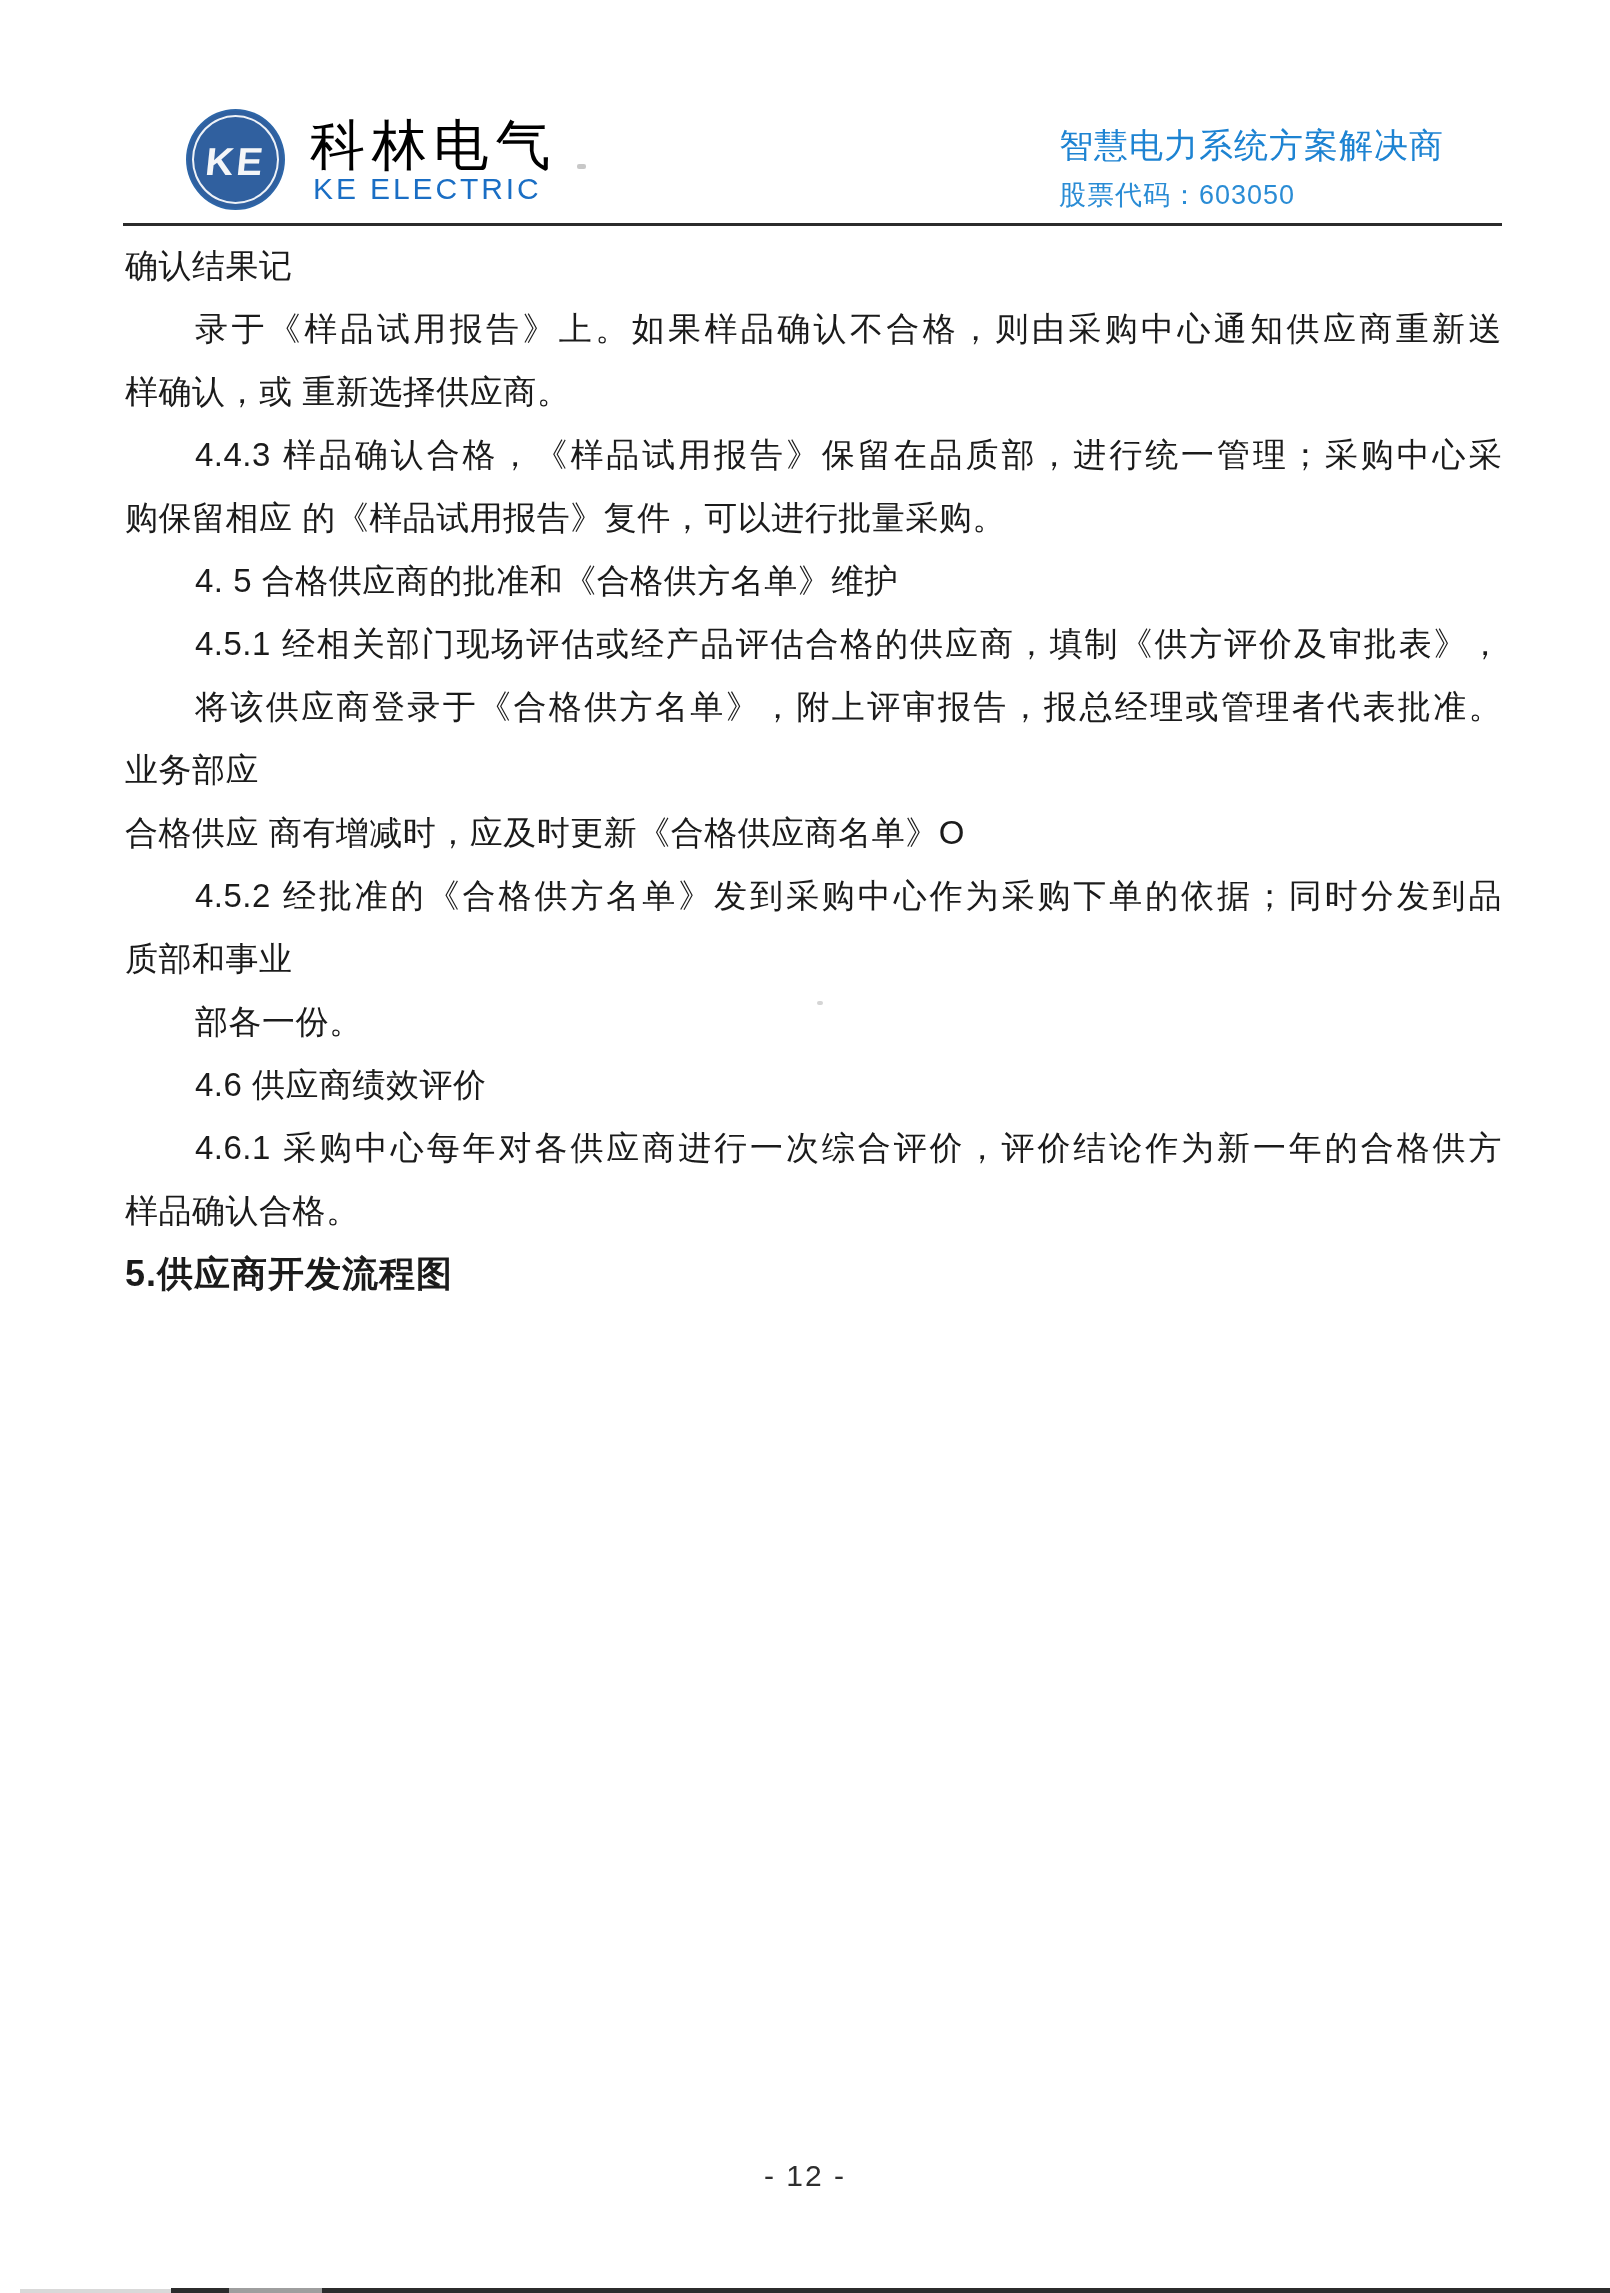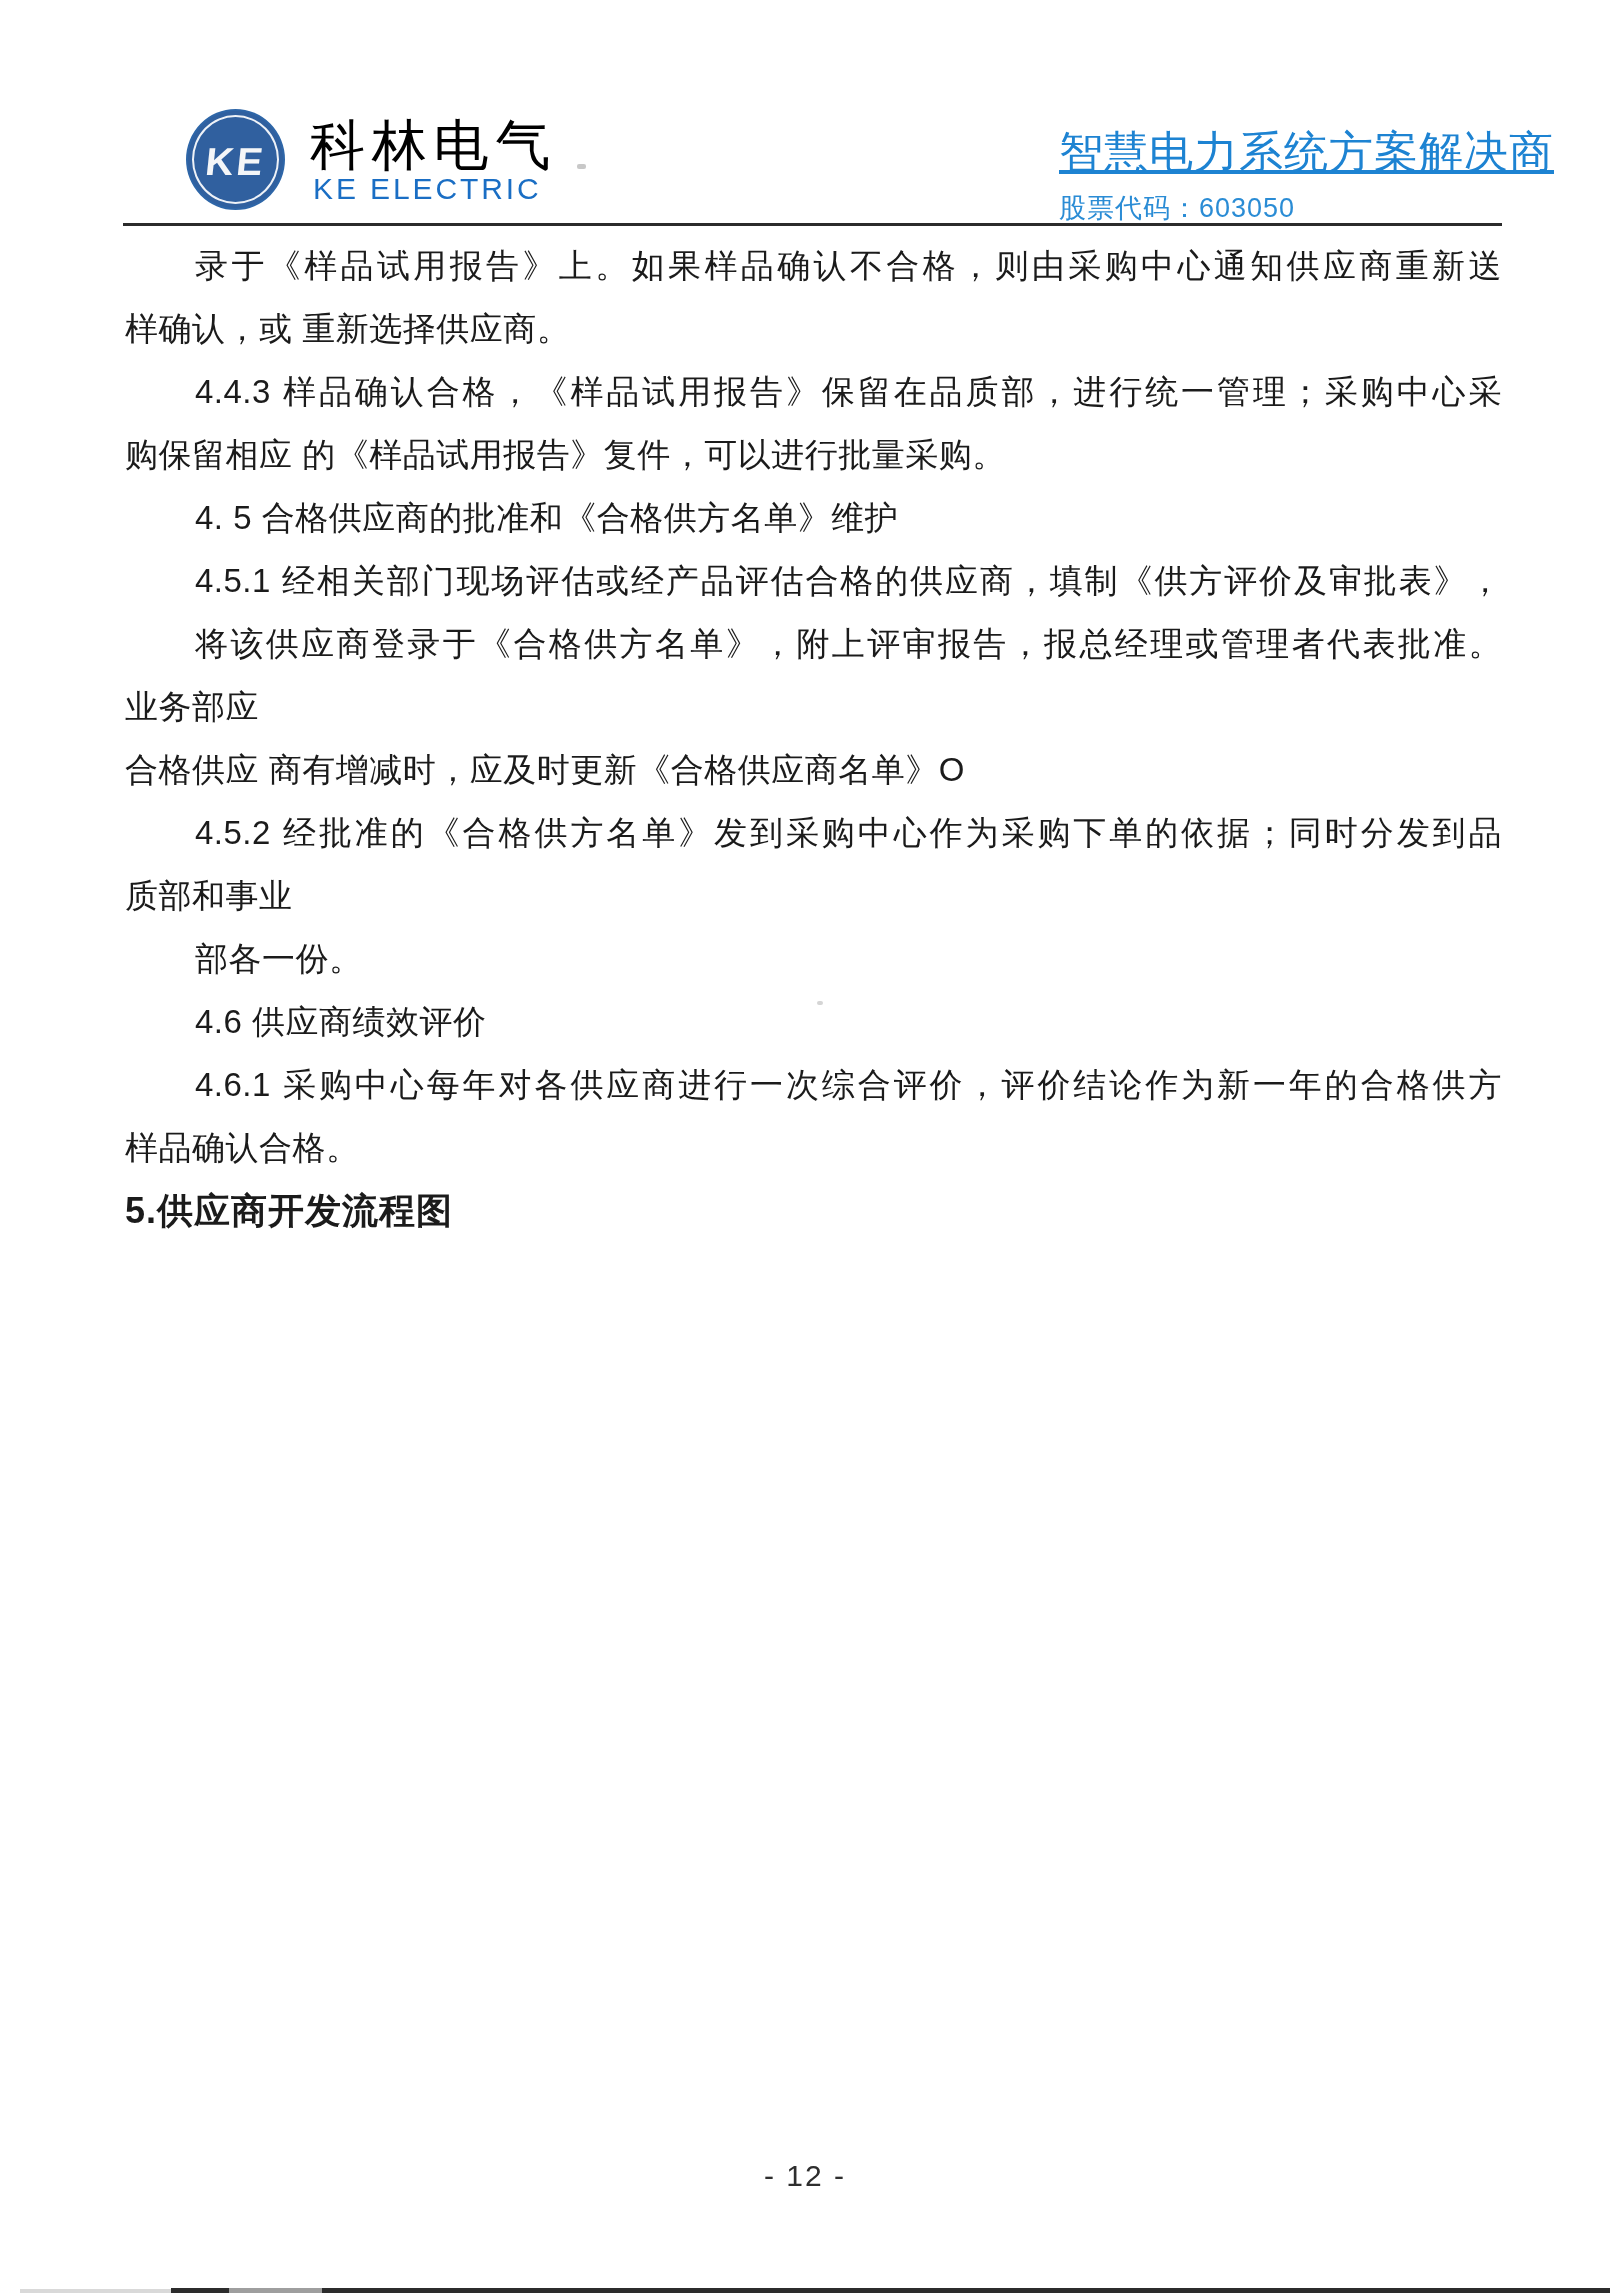--- a/index.html
+++ b/index.html
@@ -41,23 +41,22 @@
   }
   .brand-en {
     position: absolute; left: 313px; top: 172px;
     font-size: 30px; letter-spacing: 2.9px;
     color: #1a6ec4;
   }
   .header-right {
     position: absolute; left: 1059px; top: 123px; width: 449px;
   }
   .slogan {
-    font-size: 44px; color: #1d83d2; letter-spacing: 1px;
+    font-size: 34px; color: #1d83d2; letter-spacing: 1px;
     white-space: nowrap;
-    text-decoration: underline;
   }
   .stock {
     margin-top: 7.8px;
     font-size: 27px; color: #2a8cd5; letter-spacing: 1px;
   }
   .header-rule {
     position: absolute; left: 123px; top: 223px;
     width: 1379px; height: 2.9px;
     background: #2b2b2b;
   }
@@ -109,20 +108,21 @@
 <div class="brand-en">KE ELECTRIC</div>
 
 <div class="header-right">
   <div class="slogan">智慧电力系统方案解决商</div>
   <div class="stock">股票代码：603050</div>
 </div>
 
 <div class="header-rule"></div>
 
 <div class="doc-body">
+  <div class="line">确认结果记</div>
   <div class="line indent full">录于《样品试用报告》上。如果样品确认不合格，则由采购中心通知供应商重新送</div>
   <div class="line">样确认，或 重新选择供应商。</div>
   <div class="line indent full">4.4.3 样品确认合格，《样品试用报告》保留在品质部，进行统一管理；采购中心采</div>
   <div class="line">购保留相应 的《样品试用报告》复件，可以进行批量采购。</div>
   <div class="line indent">4. 5 合格供应商的批准和《合格供方名单》维护</div>
   <div class="line indent full">4.5.1  经相关部门现场评估或经产品评估合格的供应商，填制《供方评价及审批表》，</div>
   <div class="line indent full">将该供应商登录于《合格供方名单》，附上评审报告，报总经理或管理者代表批准。</div>
   <div class="line">业务部应</div>
   <div class="line">合格供应 商有增减时，应及时更新《合格供应商名单》O</div>
   <div class="line indent full">4.5.2 经批准的《合格供方名单》发到采购中心作为采购下单的依据；同时分发到品</div>

